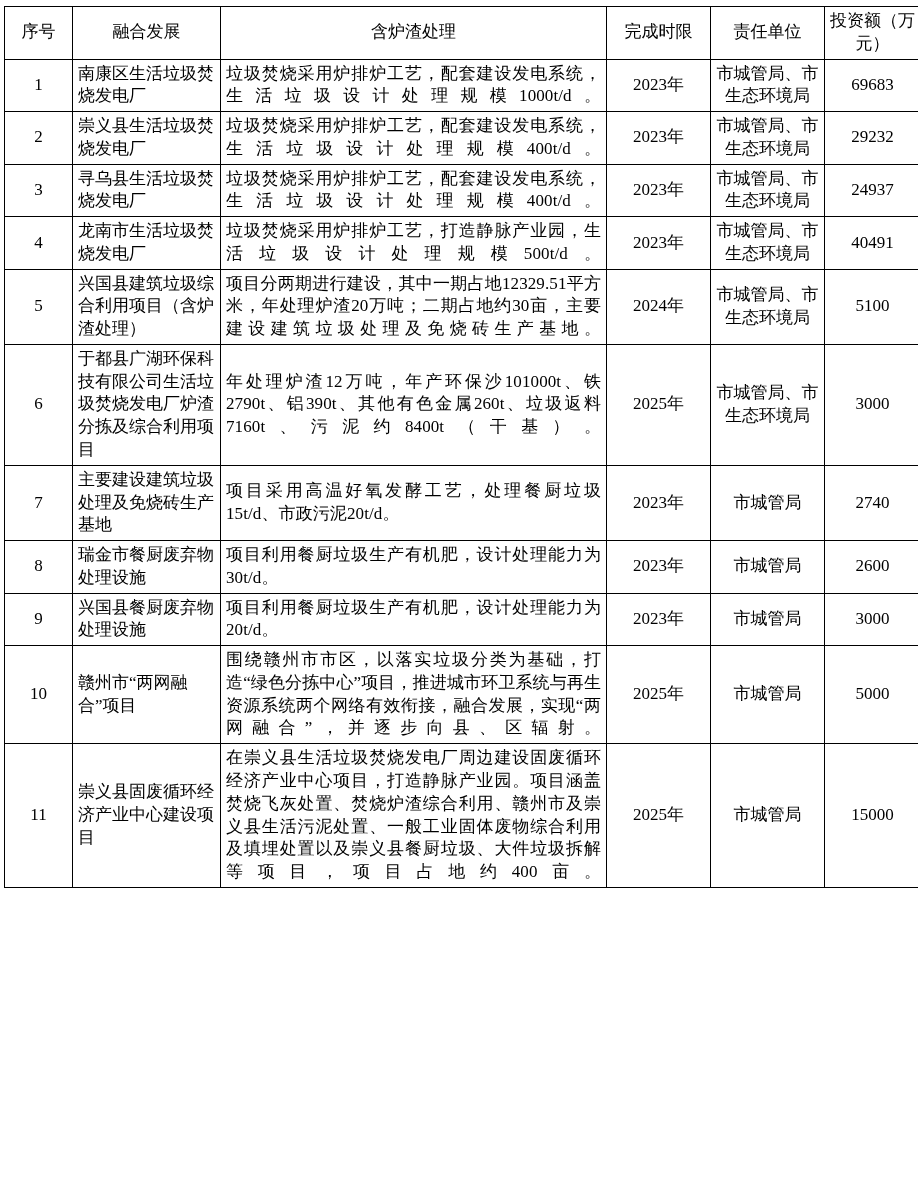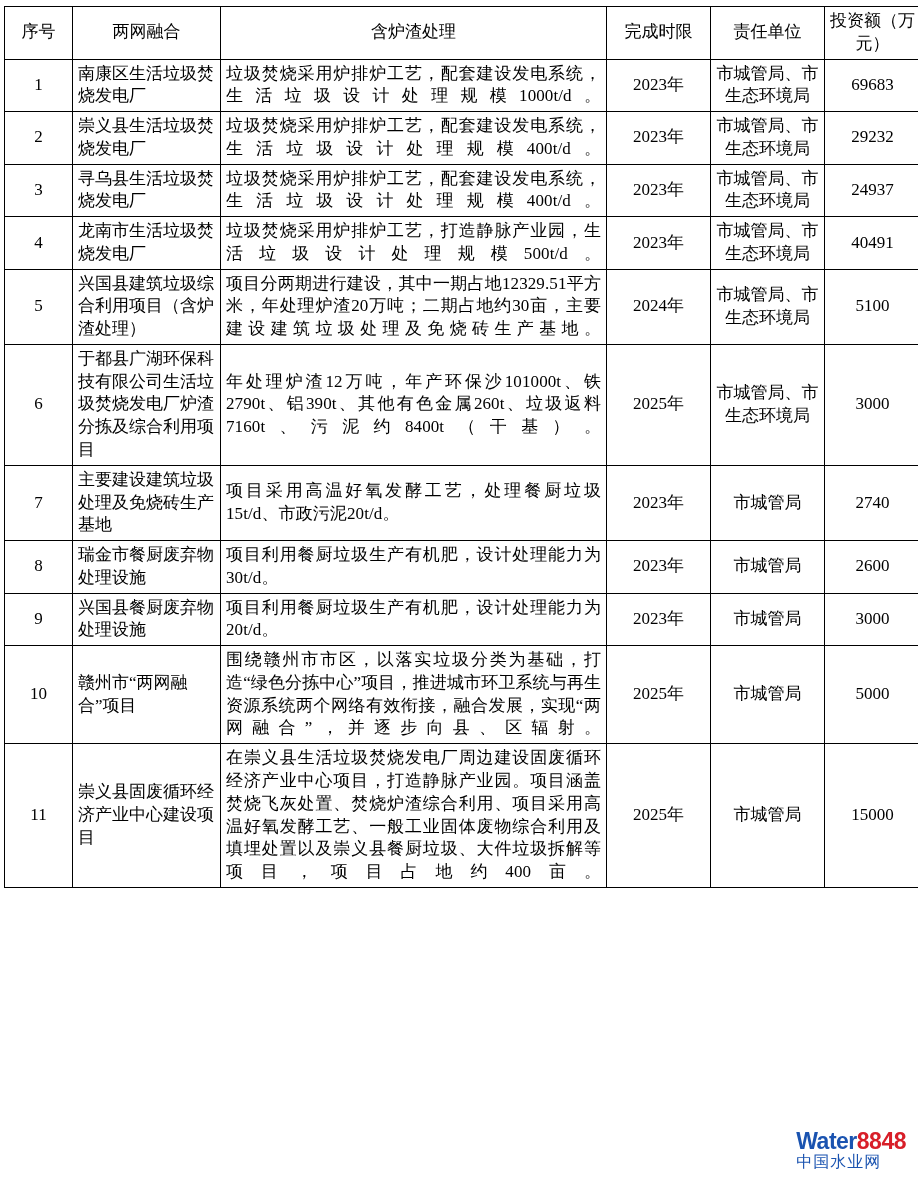--- a/index.html
+++ b/index.html
@@ -108,21 +108,21 @@
       <col class="c-no">
       <col class="c-name">
       <col class="c-content">
       <col class="c-time">
       <col class="c-unit">
       <col class="c-amount">
     </colgroup>
     <thead>
       <tr>
         <th>序号</th>
-        <th>两网融合</th>
+        <th>融合发展</th>
         <th>含炉渣处理</th>
         <th>完成时限</th>
         <th>责任单位</th>
         <th>投资额（万元）</th>
       </tr>
     </thead>
     <tbody>
       <tr>
         <td class="no">1</td>
         <td class="name">南康区生活垃圾焚烧发电厂</td>
@@ -199,26 +199,22 @@
         <td class="no">10</td>
         <td class="name">赣州市“两网融合”项目</td>
         <td class="content sp">围绕赣州市市区，以落实垃圾分类为基础，打造“绿色分拣中心”项目，推进城市环卫系统与再生资源系统两个网络有效衔接，融合发展，实现“两网融合”，并逐步向县、区辐射。</td>
         <td class="time">2025年</td>
         <td class="unit">市城管局</td>
         <td class="amount">5000</td>
       </tr>
       <tr>
         <td class="no">11</td>
         <td class="name">崇义县固废循环经济产业中心建设项目</td>
-        <td class="content sp">在崇义县生活垃圾焚烧发电厂周边建设固废循环经济产业中心项目，打造静脉产业园。项目涵盖焚烧飞灰处置、焚烧炉渣综合利用、项目采用高温好氧发酵工艺、一般工业固体废物综合利用及填埋处置以及崇义县餐厨垃圾、大件垃圾拆解等项目，项目占地约400亩。</td>
+        <td class="content sp">在崇义县生活垃圾焚烧发电厂周边建设固废循环经济产业中心项目，打造静脉产业园。项目涵盖焚烧飞灰处置、焚烧炉渣综合利用、赣州市及崇义县生活污泥处置、一般工业固体废物综合利用及填埋处置以及崇义县餐厨垃圾、大件垃圾拆解等项目，项目占地约400亩。</td>
         <td class="time">2025年</td>
         <td class="unit">市城管局</td>
         <td class="amount">15000</td>
       </tr>
     </tbody>
   </table>
 
-  <div id="watermark">
-    <div class="wm-top"><span class="wm-water">Water</span><span class="wm-num">8848</span></div>
-    <div class="wm-bottom">中国水业网</div>
-  </div>
 
 </div>
 
 </body></html>

